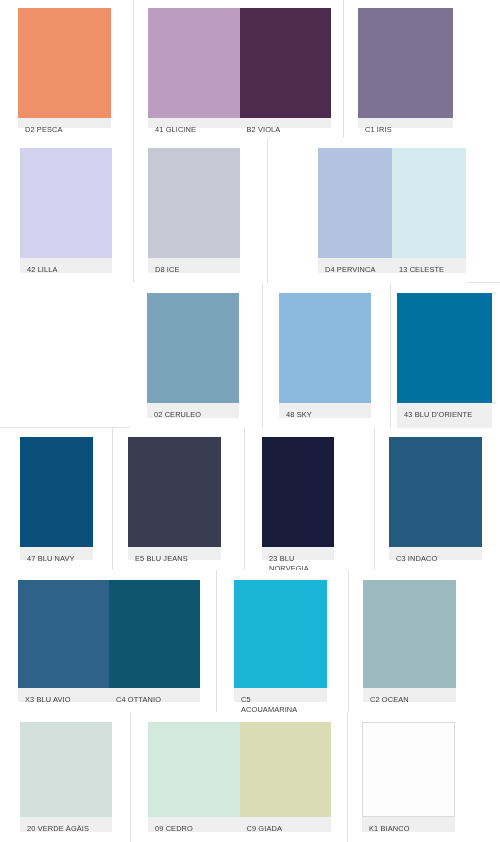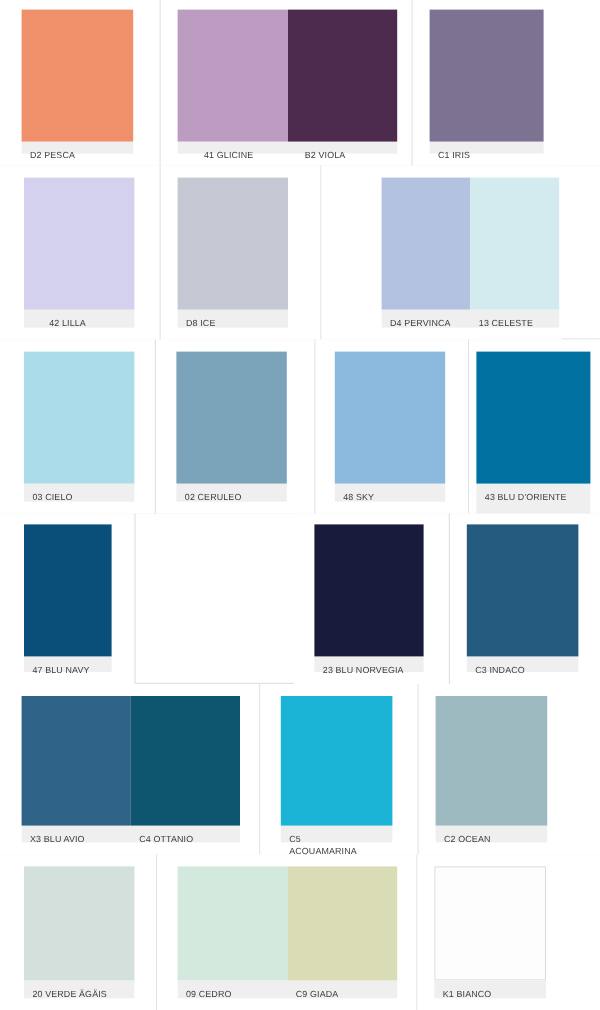--- a/index.html
+++ b/index.html
@@ -65,21 +65,21 @@
             <div class="label-cell" style="color: rgb(59, 59, 59);">D2 PESCA</div>
           </div>
         </div>
       </div>
       <div class="swatch-card" style="left: 134px; width: 210px; height: 138px; border-right-color: rgb(226, 226, 226);">
         <div class="card-inner" style="left: 14px; top: 8px; width: 183px;">
           <div class="color-strip" style="height: 110px;">
             <div class="color-block" style="background: rgb(189, 156, 194);"></div>
             <div class="color-block" style="background: rgb(77, 43, 79);"></div>
           </div>
-          <div class="label-strip" style="background: rgb(239, 239, 239); height: 10px; padding-left: 15px;">
+          <div class="label-strip" style="background: rgb(239, 239, 239); height: 10px;">
             <div class="label-cell" style="color: rgb(59, 59, 59);">41 GLICINE</div>
             <div class="label-cell" style="color: rgb(59, 59, 59);">B2 VIOLA</div>
           </div>
         </div>
       </div>
       <div class="swatch-card no-divider" style="left: 344px; width: 156px; height: 138px; border-right-color: rgb(226, 226, 226);">
         <div class="card-inner" style="left: 14px; top: 8px; width: 95px;">
           <div class="color-strip" style="height: 110px;">
             <div class="color-block" style="background: rgb(126, 114, 146);"></div>
           </div>
@@ -88,21 +88,21 @@
           </div>
         </div>
       </div>
     </div>
     <div class="swatch-row" style="position: absolute; top: 138px; height: 145px; border-bottom-color: rgb(226, 226, 226);">
       <div class="swatch-card" style="left: 0px; width: 134px; height: 145px; border-right-color: rgb(226, 226, 226);">
         <div class="card-inner" style="left: 20px; top: 10px; width: 92px;">
           <div class="color-strip" style="height: 110px;">
             <div class="color-block" style="background: rgb(211, 209, 238);"></div>
           </div>
-          <div class="label-strip" style="background: rgb(239, 239, 239); height: 15px; padding-left: 14px;">
+          <div class="label-strip" style="background: rgb(239, 239, 239); height: 15px;">
             <div class="label-cell" style="color: rgb(59, 59, 59);">42 LILLA</div>
           </div>
         </div>
       </div>
       <div class="swatch-card" style="left: 134px; width: 134px; height: 145px; border-right-color: rgb(226, 226, 226);">
         <div class="card-inner" style="left: 14px; top: 10px; width: 92px;">
           <div class="color-strip" style="height: 110px;">
             <div class="color-block" style="background: rgb(198, 201, 211);"></div>
           </div>
           <div class="label-strip" style="background: rgb(239, 239, 239); height: 15px;">
@@ -117,30 +117,20 @@
             <div class="color-block" style="background: rgb(211, 235, 238);"></div>
           </div>
           <div class="label-strip" style="background: rgb(239, 239, 239); height: 15px;">
             <div class="label-cell" style="color: rgb(59, 59, 59);">D4 PERVINCA</div>
             <div class="label-cell" style="color: rgb(59, 59, 59);">13 CELESTE</div>
           </div>
         </div>
       </div>
     </div>
     <div class="swatch-row" style="position: absolute; top: 283px; height: 145px; border-bottom-color: rgb(226, 226, 226);">
-      <div class="swatch-card" style="left: 0px; width: 130px; height: 145px; border-right-color: rgb(226, 226, 226);">
-        <div class="card-inner" style="left: 20px; top: 10px; width: 92px;">
-          <div class="color-strip" style="height: 110px;">
-            <div class="color-block" style="background: rgb(170, 221, 233);"></div>
-          </div>
-          <div class="label-strip" style="background: rgb(239, 239, 239); height: 15px;">
-            <div class="label-cell" style="color: rgb(59, 59, 59);">03 CIELO</div>
-          </div>
-        </div>
-      </div>
       <div class="swatch-card" style="left: 130px; width: 133px; height: 145px; border-right-color: rgb(226, 226, 226);">
         <div class="card-inner" style="left: 17px; top: 10px; width: 92px;">
           <div class="color-strip" style="height: 110px;">
             <div class="color-block" style="background: rgb(123, 163, 186);"></div>
           </div>
           <div class="label-strip" style="background: rgb(239, 239, 239); height: 15px;">
             <div class="label-cell" style="color: rgb(59, 59, 59);">02 CERULEO</div>
           </div>
         </div>
       </div>
@@ -169,22 +159,32 @@
       <div class="swatch-card" style="left: 0px; width: 113px; height: 142px; border-right-color: rgb(226, 226, 226);">
         <div class="card-inner" style="left: 0px; top: 9px; width: 93px; padding-left: 20px;">
           <div class="color-strip" style="height: 110px;">
             <div class="color-block" style="background: rgb(10, 79, 122);"></div>
           </div>
           <div class="label-strip" style="background: rgb(239, 239, 239); height: 13px;">
             <div class="label-cell" style="color: rgb(59, 59, 59);">47 BLU NAVY</div>
           </div>
         </div>
       </div>
+      <div class="swatch-card" style="left: 113px; width: 132px; height: 142px; border-right-color: rgb(226, 226, 226);">
+        <div class="card-inner" style="left: 15px; top: 9px; width: 93px;">
+          <div class="color-strip" style="height: 110px;">
+            <div class="color-block" style="background: rgb(58, 61, 81);"></div>
+          </div>
+          <div class="label-strip" style="background: rgb(239, 239, 239); height: 13px;">
+            <div class="label-cell" style="color: rgb(59, 59, 59);">E5 BLU JEANS</div>
+          </div>
+        </div>
+      </div>
       <div class="swatch-card" style="left: 245px; width: 130px; height: 142px; border-right-color: rgb(226, 226, 226);">
-        <div class="card-inner" style="left: 17px; top: 9px; width: 91px;">
+        <div class="card-inner" style="left: 17px; top: 9px; width: 72px;">
           <div class="color-strip" style="height: 110px;">
             <div class="color-block" style="background: rgb(25, 27, 60);"></div>
           </div>
           <div class="label-strip" style="background: rgb(239, 239, 239); height: 13px;">
             <div class="label-cell" style="color: rgb(59, 59, 59);">23 BLU NORVEGIA</div>
           </div>
         </div>
       </div>
       <div class="swatch-card no-divider" style="left: 375px; width: 125px; height: 142px; border-right-color: rgb(226, 226, 226);">
         <div class="card-inner" style="left: 14px; top: 9px; width: 93px;">

